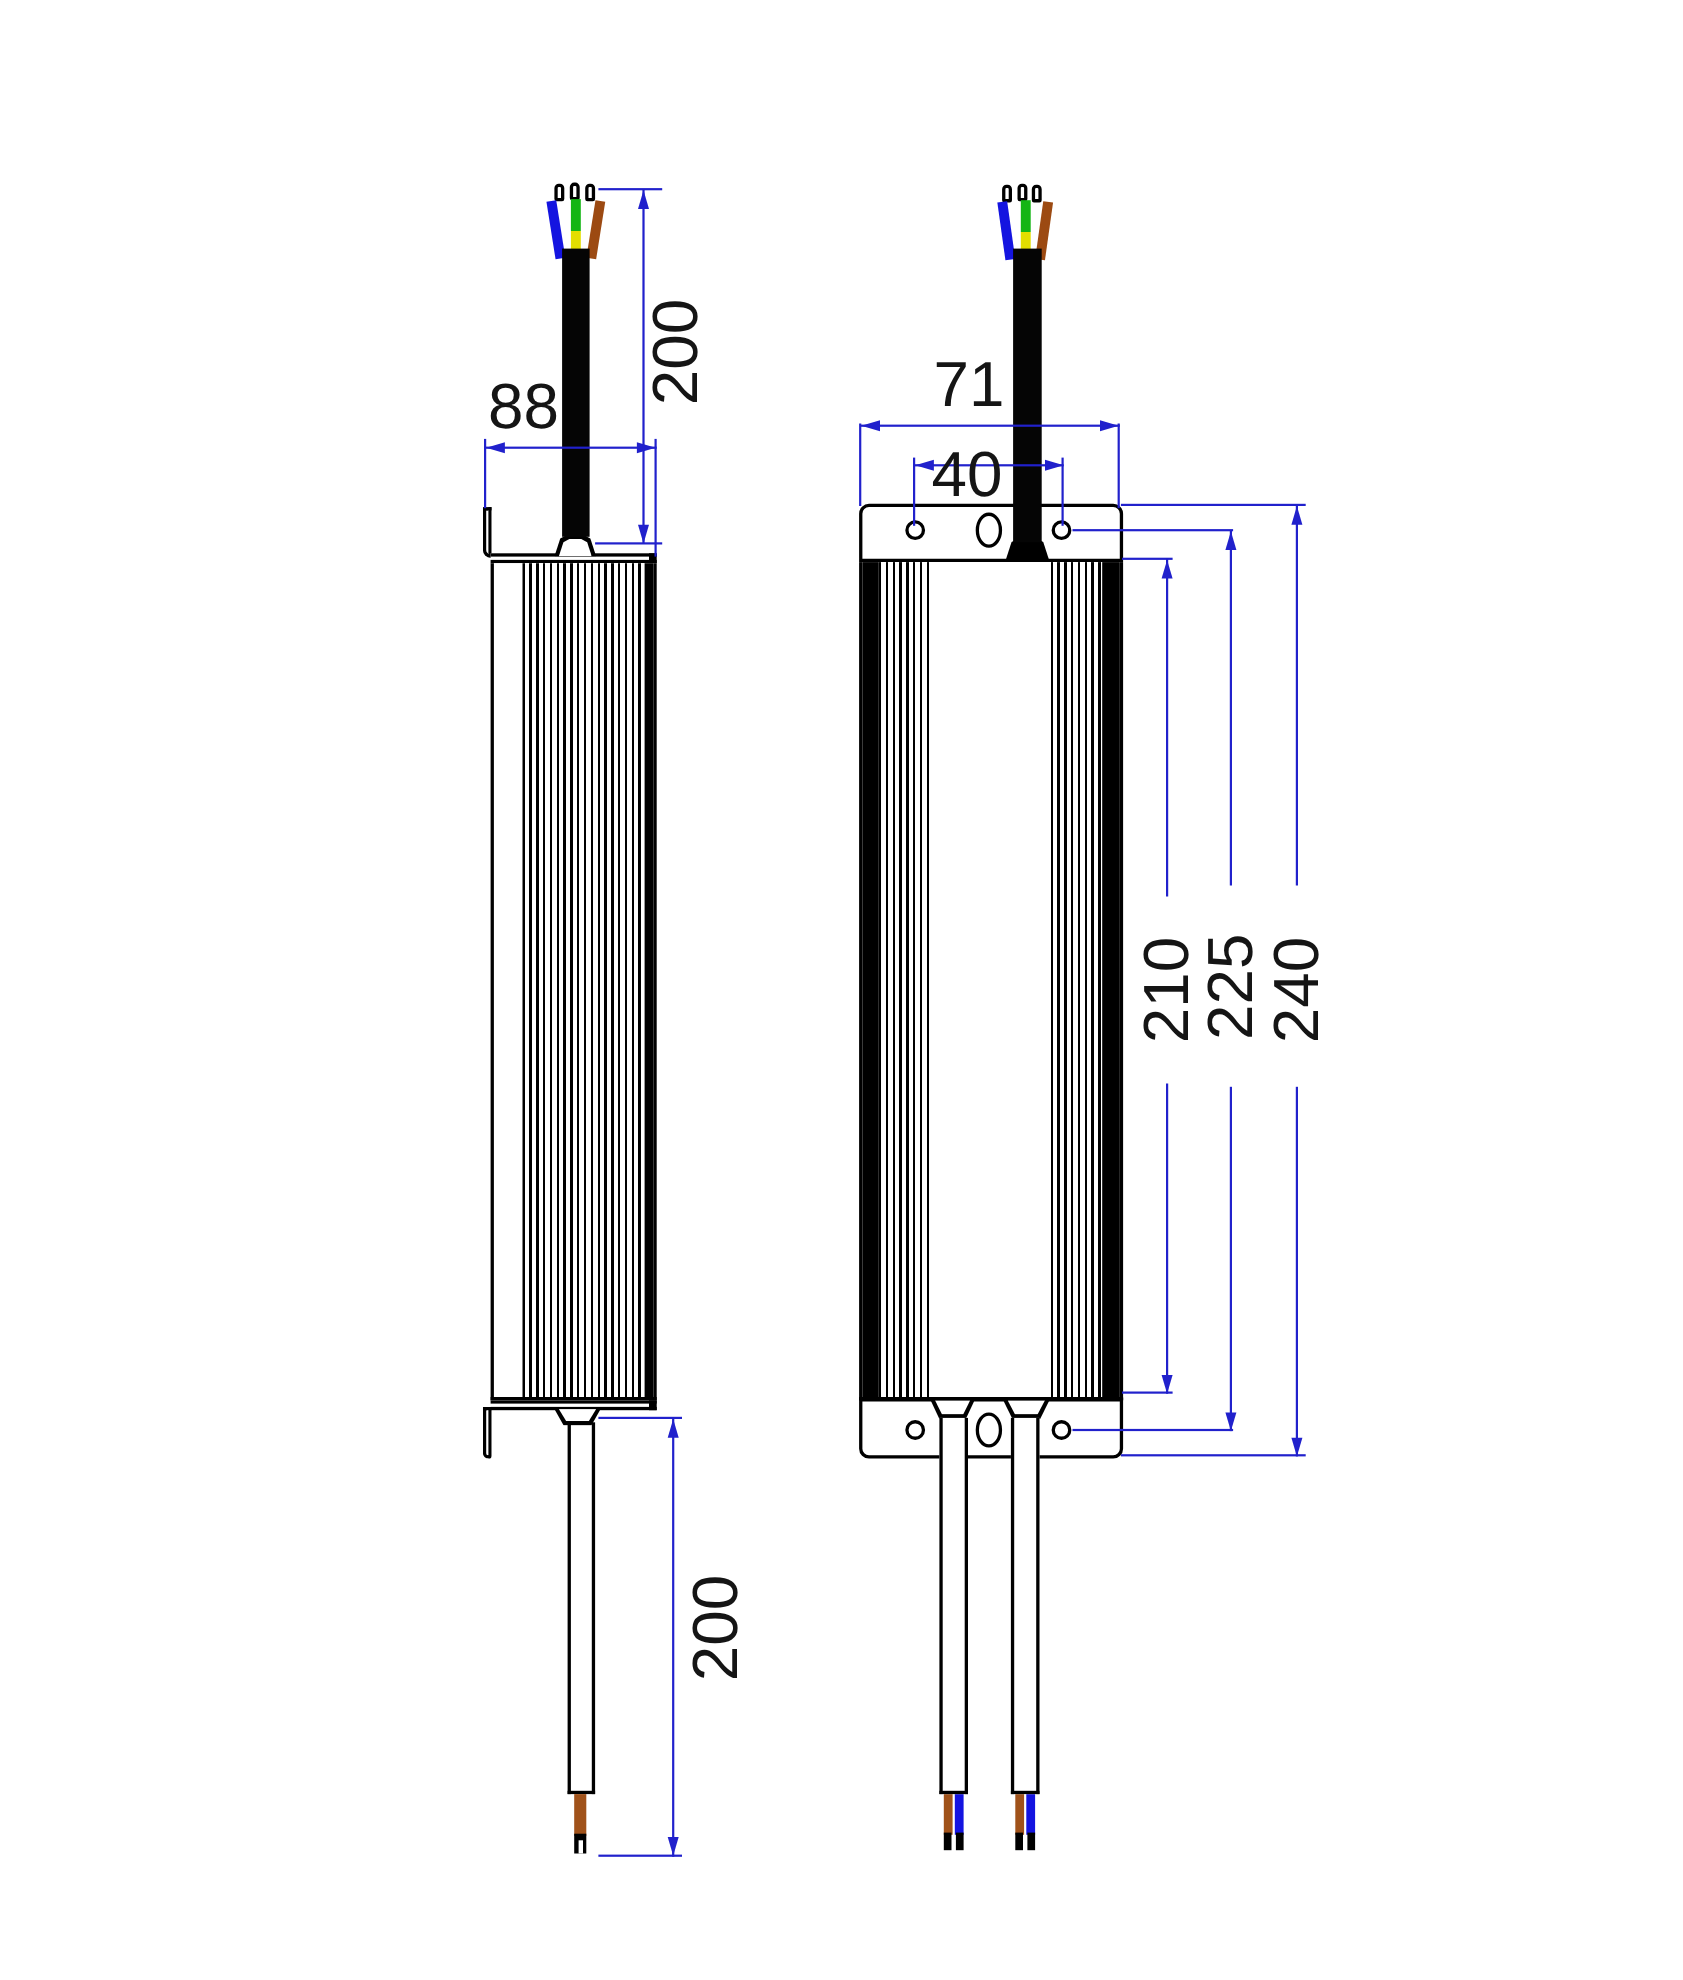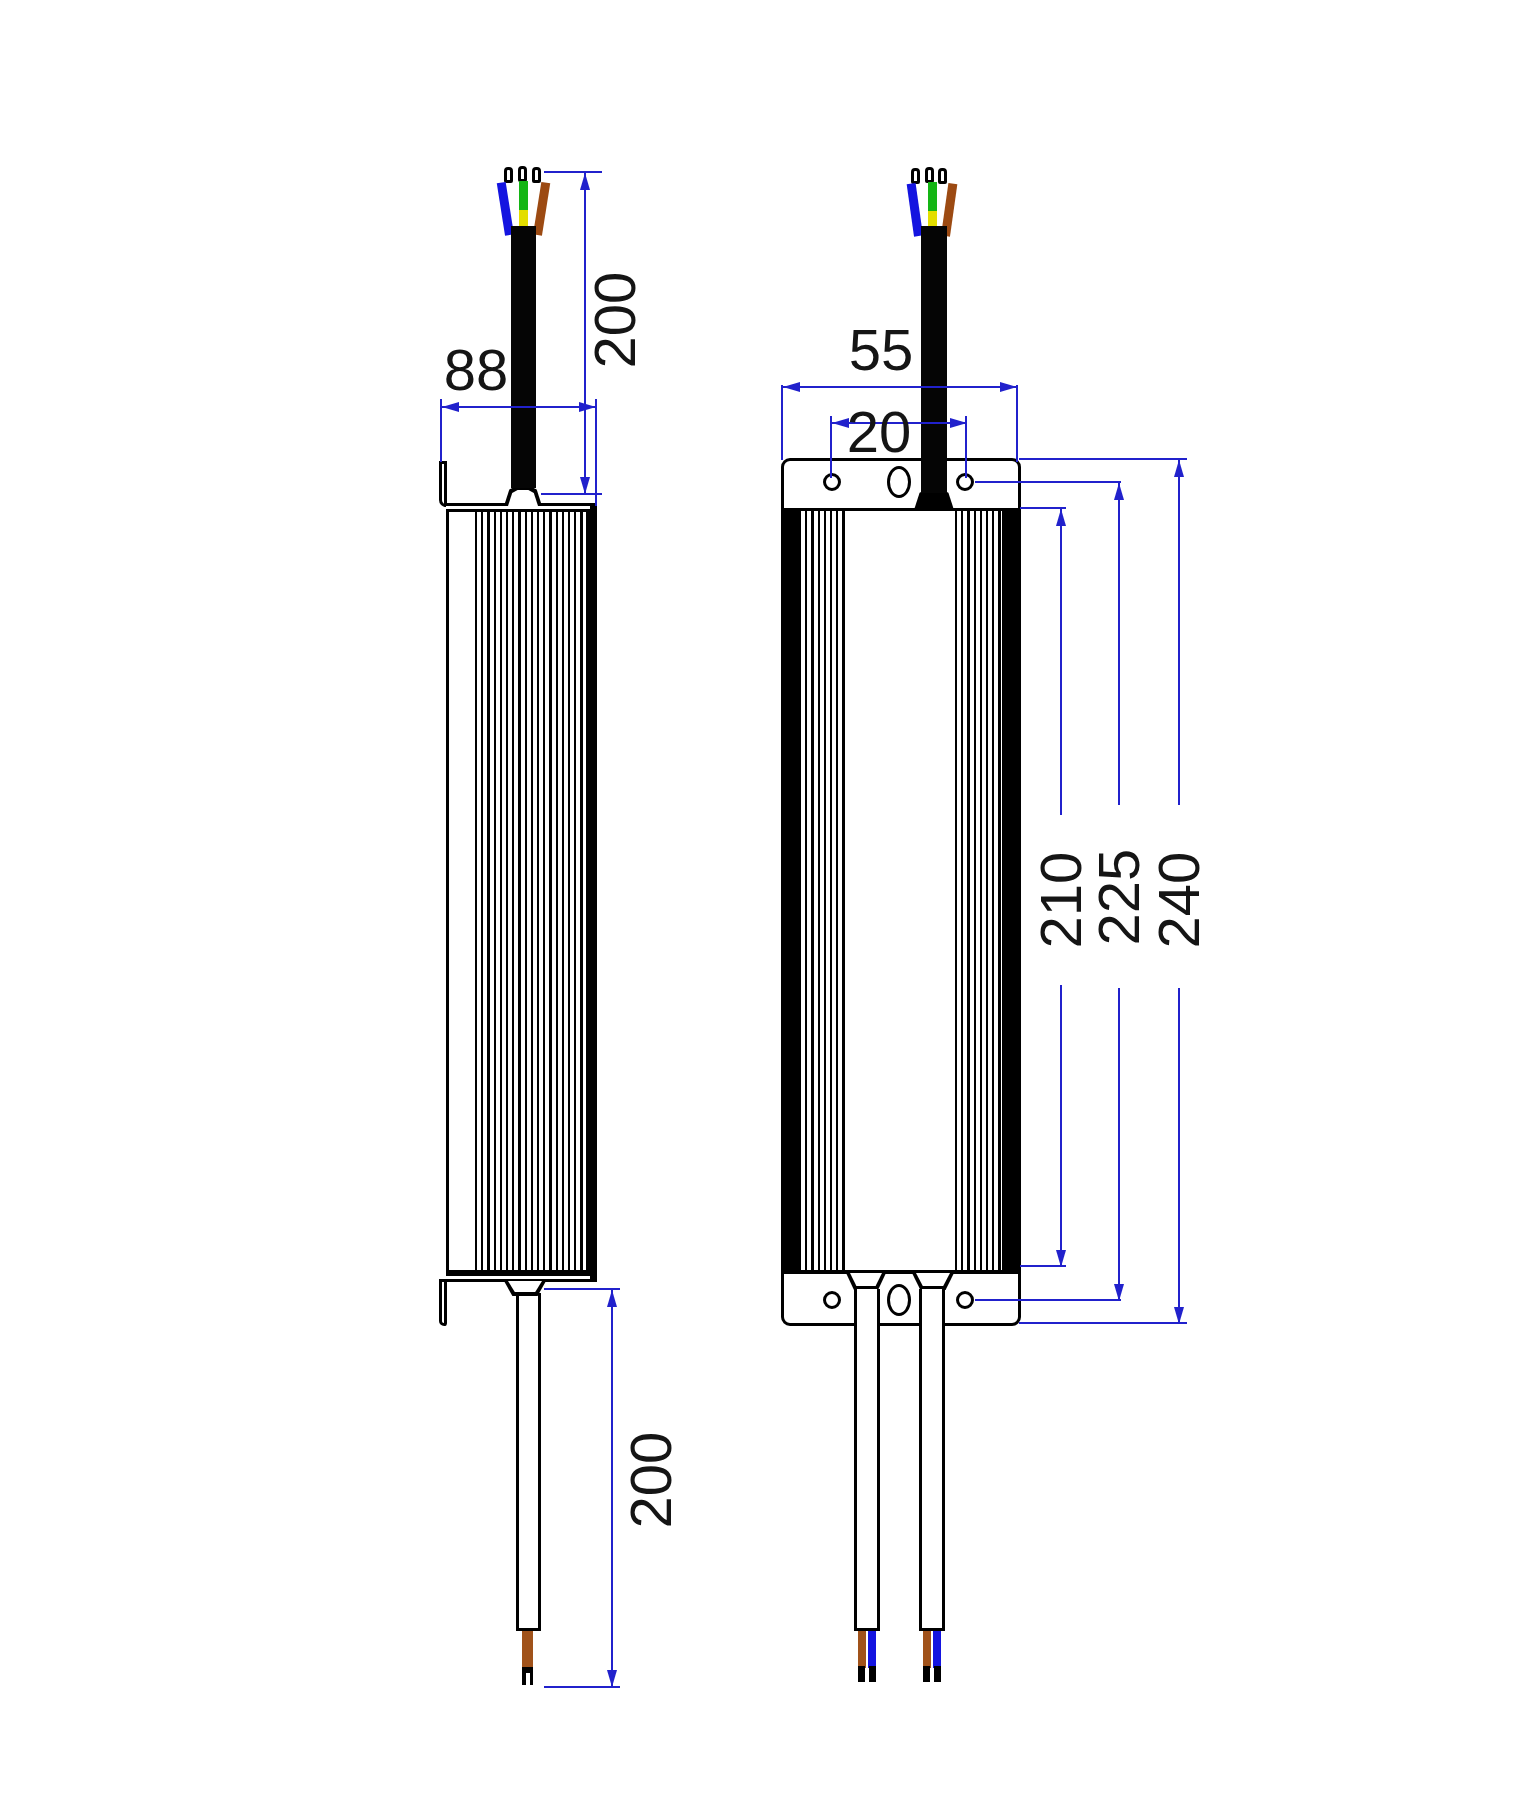--- a/index.html
+++ b/index.html
@@ -150,30 +150,30 @@
     <div class="geo" style="left:933px; top:1631px; width:8px; height:37px; background:#1414e0;"></div>
     <div class="geo" style="left:923px; top:1666px; width:7px; height:16px; background:#000;"></div>
     <div class="geo" style="left:934px; top:1666px; width:7px; height:16px; background:#000;"></div>
 
     <div>
       <div class="ln" style="left:781px; top:385px; width:2px; height:75px;"></div>
       <div class="ln" style="left:1016px; top:385px; width:2px; height:77px;"></div>
       <div class="ln" style="left:782px; top:386px; width:236px; height:2px; z-index:10;"></div>
       <div class="arr left" style="left:783px; top:382px; z-index:10;"></div>
       <div class="arr right" style="left:1000px; top:382px; z-index:10;"></div>
-      <div class="dim-num" style="left:831px; top:321px; width:100px;">55</div>
+      <div class="dim-num" style="left:831px; top:321px; width:100px;">71</div>
     </div>
 
     <div>
       <div class="ln" style="left:830px; top:416px; width:2px; height:62px;"></div>
       <div class="ln" style="left:965px; top:416px; width:2px; height:62px;"></div>
       <div class="ln" style="left:831px; top:422px; width:136px; height:2px; z-index:10;"></div>
       <div class="arr left" style="left:832px; top:418px; z-index:10;"></div>
       <div class="arr right" style="left:950px; top:418px; z-index:10;"></div>
-      <div class="dim-num" style="left:843px; top:403px; width:72px;">20</div>
+      <div class="dim-num" style="left:843px; top:403px; width:72px;">40</div>
     </div>
 
     <div>
       <div class="ln" style="left:1020px; top:507px; width:46px; height:2px;"></div>
       <div class="ln" style="left:1020px; top:1265px; width:46px; height:2px;"></div>
       <div class="ln" style="left:1060px; top:508px; width:2px; height:307px;"></div>
       <div class="ln" style="left:1060px; top:985px; width:2px; height:282px;"></div>
       <div class="arr up" style="left:1056px; top:509px;"></div>
       <div class="arr down" style="left:1056px; top:1250px;"></div>
       <div class="dim-num vtext" style="left:981px; top:871px; width:160px;">210</div>

